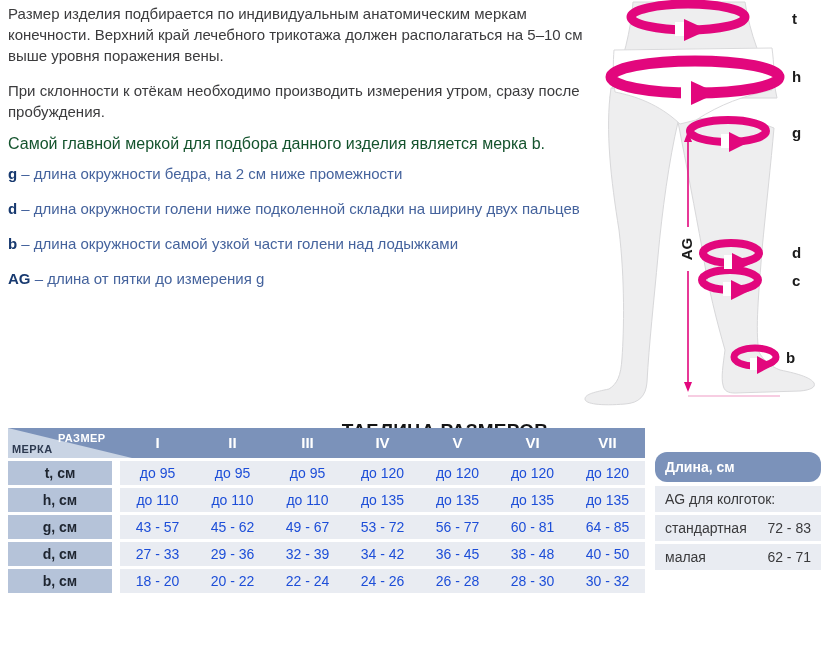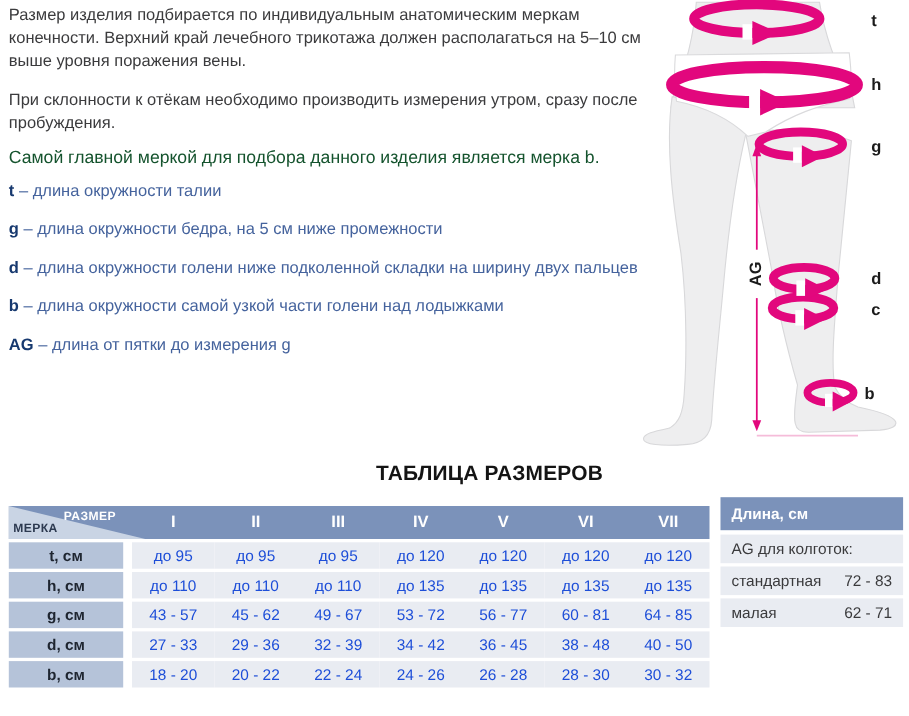--- a/index.html
+++ b/index.html
@@ -14,54 +14,53 @@
   .mlist{position:absolute;left:8px;top:163px;width:620px;}
   .mline{height:35px;font-size:15px;line-height:21px;}
   .mkey{font-weight:bold;color:#17396f;}
   .mdesc{color:#45639d;}
   
   .diagram{position:absolute;left:575px;top:0;width:250px;height:415px;}
   
   .ttitle{position:absolute;left:0;top:420px;width:826px;text-align:center;
           font-size:19px;font-weight:bold;color:#141414;letter-spacing:.2px;margin-left:32px;}
   
-  .sizetable{position:absolute;left:8px;top:460px;width:637px;}
+  .sizetable{position:absolute;left:8px;top:428px;width:637px;}
   .st-header{position:relative;display:flex;height:30px;background:#7b92ba;}
   .st-diag{position:absolute;left:0;top:0;width:124px;height:30px;background:#c9d4e4;
            clip-path:polygon(0 0,100% 100%,0 100%);}
   .st-corner-top{position:absolute;left:50px;top:4px;font-size:11px;font-weight:bold;color:#fff;letter-spacing:.4px;}
   .st-corner-bottom{position:absolute;left:4px;bottom:3px;font-size:11px;font-weight:bold;color:#2d3a50;letter-spacing:.4px;}
   .st-hspacer{width:112px;}
   .st-h{flex:1;text-align:center;line-height:30px;color:#fff;font-weight:bold;font-size:15px;}
   .st-row{display:flex;height:24px;margin-top:3px;}
   .st-label{width:104px;background:#b5c3d9;text-align:center;line-height:24px;
             font-size:14px;font-weight:bold;color:#1e2530;}
   .st-gap{width:8px;}
   .st-cell{flex:1;background:#e9ecf2;text-align:center;line-height:24px;font-size:14px;color:#1d4ed8;}
   
   .panel{position:absolute;left:655px;top:452px;width:166px;}
   .panel-header{height:30px;background:#7b92ba;color:#fff;font-weight:bold;font-size:14px;
-                line-height:30px;padding-left:10px;box-sizing:border-box;}
+                line-height:30px;padding-left:10px;box-sizing:border-box;border-radius:12px;}
   .panel-row{height:26px;background:#e9ecf2;margin-top:3px;display:flex;align-items:center;
              justify-content:space-between;padding:0 10px;box-sizing:border-box;
              font-size:14px;color:#3a3a3c;}
   .panel-row.first{margin-top:4px;text-align:center;}
 </style>
 </head>
 <body>
 
 <div class="page">
 
   <div class="para p1">Размер изделия подбирается по индивидуальным анатомическим меркам конечности. Верхний край лечебного трикотажа должен располагаться на 5–10 см выше уровня поражения вены.</div>
   <div class="para p2">При склонности к отёкам необходимо производить измерения утром, сразу после пробуждения.</div>
   <div class="highlight">Самой главной меркой для подбора данного изделия является мерка b.</div>
 
   <div class="mlist">
-    <div class="mline"><span class="mkey">t</span> <span class="mdesc">– длина окружности талии</span></div>
-    <div class="mline"><span class="mkey">g</span> <span class="mdesc">– длина окружности бедра, на 5 см ниже промежности</span></div>
+    <div class="mline"><span class="mkey">g</span> <span class="mdesc">– длина окружности бедра, на 2 см ниже промежности</span></div>
     <div class="mline"><span class="mkey">d</span> <span class="mdesc">– длина окружности голени ниже подколенной складки на ширину двух пальцев</span></div>
     <div class="mline"><span class="mkey">b</span> <span class="mdesc">– длина окружности самой узкой части голени над лодыжками</span></div>
     <div class="mline"><span class="mkey">AG</span> <span class="mdesc">– длина от пятки до измерения g</span></div>
   </div>
 
   <svg class="diagram" viewBox="0 0 250 415" xmlns="http://www.w3.org/2000/svg">
 
     <line x1="113" y1="396" x2="205" y2="396" stroke="#f5bcd9" stroke-width="1.5"></line>
 
     <path d="M58,2 L170,2 C175,34 186,62 200,88 L202,98 L35,98 L37,88 C48,62 56,30 58,2 Z" fill="#eeeeef" stroke="#d8d8da" stroke-width="1"></path>

